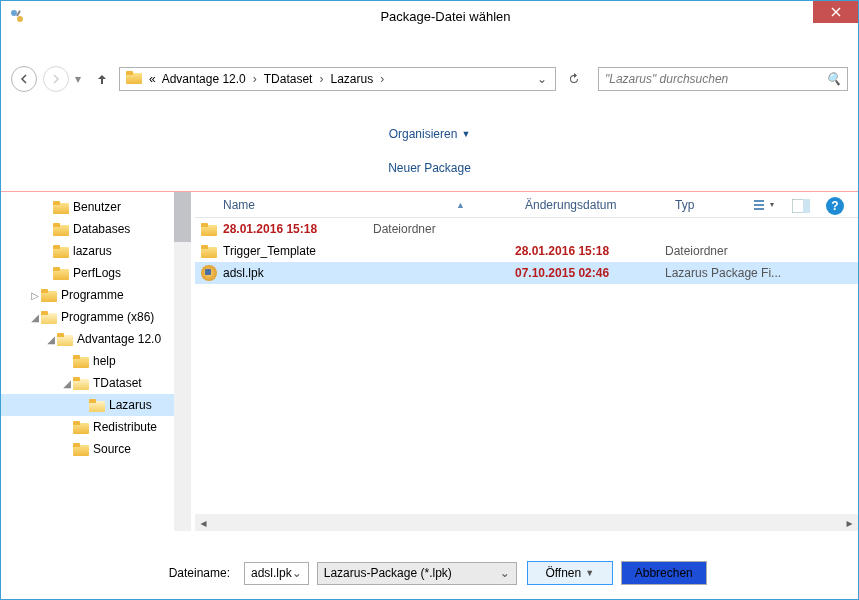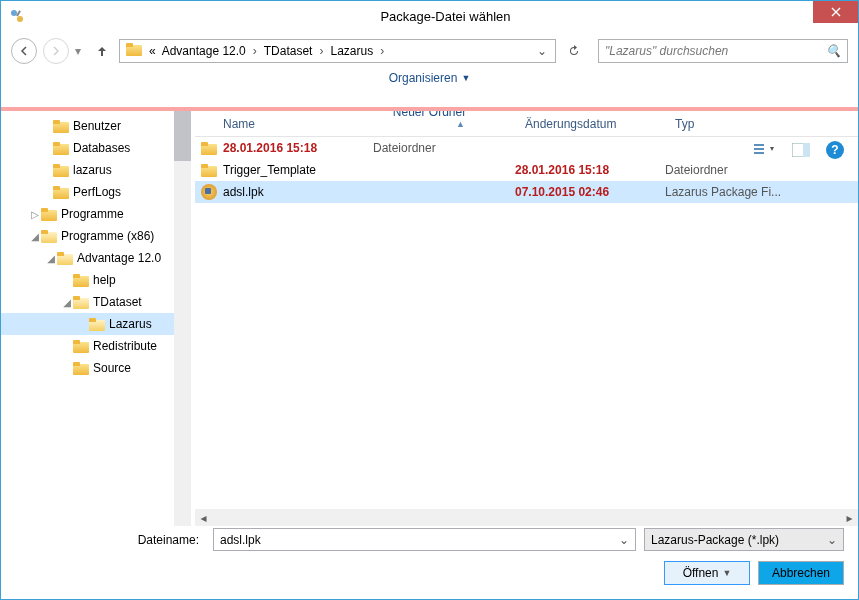--- a/index.html
+++ b/index.html
@@ -1,18 +1,18 @@
 <!DOCTYPE html>
 <html><head>
 <meta charset="utf-8">
 <style>
 * { box-sizing: border-box; margin: 0; padding: 0; font-family: "Segoe UI", Tahoma, sans-serif; font-size: 12px; }
 body { background: #fff; width: 859px; height: 600px; overflow: hidden; position: relative; }
 
-.window { width: 859px; height: 600px; border: 1px solid #3ca0d8; display: flex; flex-direction: column; background: #fff; }
+.window { width: 859px; height: 600px; border: 1px solid #3ca0d8; display: flex; flex-direction: column; background: #fff; gap: 28px; }
 
 .titlebar { height: 30px; background: #fff; display: flex; align-items: center; padding-left: 8px; position: relative; }
 .titlebar-icon { width: 16px; height: 16px; margin-right: 8px; }
 .titlebar-title { flex: 1; text-align: center; font-size: 13px; color: #000; }
 .close-btn { width: 45px; height: 22px; background: #c75050; color: #fff; display: flex; align-items: center; justify-content: center; position: absolute; right: 0; top: 0; cursor: pointer; }
 .close-btn svg { width: 10px; height: 10px; }
 
 .nav-area { padding: 7px 10px; display: flex; align-items: center; gap: 6px; }
 .nav-btn { width: 26px; height: 26px; border: 1px solid #b7b7b7; border-radius: 50%; display: flex; align-items: center; justify-content: center; background: #fff; cursor: pointer; color: #777; }
 .nav-btn.disabled { opacity: 0.55; cursor: default; }
@@ -29,21 +29,21 @@
 .search-box { width: 250px; height: 24px; border: 1px solid #aeb2b5; display: flex; align-items: center; padding: 0 6px; color: #777; font-style: italic; justify-content: space-between; }
 .search-box span { font-style: italic; }
 .search-ico { color: #555; font-style: normal; }
 
 .toolbar { height: 36px; display: flex; align-items: center; padding: 0 14px; gap: 20px; flex-direction: column; }
 .tb-item { color: #1b4f8a; cursor: pointer; display: flex; align-items: center; gap: 4px; }
 .tb-right { margin-left: auto; display: flex; align-items: center; gap: 14px; }
 .view-btn, .pane-btn, .help-btn { width: 22px; height: 22px; display: flex; align-items: center; justify-content: center; cursor: pointer; }
 .help-btn { background: #1e8bd4; color: #fff; border-radius: 50%; width: 18px; height: 18px; font-weight: bold; }
 
-.body-area { flex: 1; display: flex; overflow: hidden; border-top: 4px solid #fca5a5; }
+.body-area { flex: 1; display: flex; overflow: hidden; border-top: 1px solid #fca5a5; }
 .tree { width: 190px; overflow-y: auto; overflow-x:hidden; padding: 4px 0; position: relative; }
 .tree-scrollbar { position: absolute; right:0; top:0; bottom:0; width:17px; background:#f0f0f0; }
 .tree-thumb { position:absolute; right:0; top:0; width:17px; height:50px; background:#c2c3c9; }
 .tree-item { display: flex; align-items: center; height: 22px; padding-left: 4px; cursor: pointer; white-space: nowrap; overflow: hidden; }
 .tree-item.selected { background: #cde8ff; }
 .ti-indent { display: inline-block; }
 .ti-exp { width: 12px; color: #888; font-size: 10px; display:inline-block; text-align:center; }
 .ti-label { margin-left: 4px; }
 
 .folder-icon { width: 16px; height: 13px; display: inline-block; position: relative; }
@@ -68,29 +68,29 @@
 .lr-name { width: 292px; padding-left:0; }
 .lr-date { width: 150px; color: #b91c1c; font-weight: bold; }
 .lr-type { flex:1; color: #555; }
 .pkg-icon { width:16px; height:16px; border-radius:50%; background: radial-gradient(#f5d36b,#d88a1c); position:relative; }
 .pkg-icon::after { content:''; position:absolute; left:4px; top:4px; width:6px; height:6px; background:#4a6fa5; border-radius:1px; }
 
 .hscroll { height: 17px; background: #f0f0f0; display: flex; align-items: center; }
 .hscroll .harrow { width: 17px; height:17px; display:flex; align-items:center; justify-content:center; color:#606060; background:#f0f0f0; cursor:pointer; }
 .hscroll .htrack { flex:1; }
 
-.bottom-area { padding: 2px 14px 14px 14px; display:flex; flex-direction:column; gap:10px; }
+.bottom-area { padding: 2px 14px 14px 14px; display:flex; flex-direction:row; gap:10px;margin-left:31px; }
 .filename-row { display: flex; align-items: center; gap: 8px; }
 .fn-label { width: 190px; text-align: right; padding-right: 6px; }
 .fn-input { flex: 1; height: 23px; border: 1px solid #abadb3; padding: 0 6px; display:flex; align-items:center; justify-content:space-between; background:#fff; }
 .fn-dd { color:#555; cursor:pointer; }
 .filter-sel { width: 200px; height: 23px; border: 1px solid #abadb3; padding: 0 6px; display:flex; align-items:center; justify-content:space-between; background:#eaeaea; }
 
 .btn-row { display:flex; justify-content:flex-end; gap:8px; }
-.btn { min-width: 86px; height: 24px; border: 1px solid #acacac; background: #0ea5e9; display:flex; align-items:center; justify-content:center; cursor:pointer; gap:4px; padding: 0 10px; }
+.btn { min-width: 86px; height: 24px; border: 1px solid #acacac; background: #1d4ed8; display:flex; align-items:center; justify-content:center; cursor:pointer; gap:4px; padding: 0 10px; }
 .btn.primary { border-color: #3399ff; background:#e6f2fb; }
 .btn .dd { font-size:9px; color:#555; }
 </style>
 </head>
 <body>
 
 <div class="window">
 
   <div class="titlebar">
     <span class="titlebar-icon">
@@ -147,21 +147,21 @@
       <span>"Lazarus" durchsuchen</span>
       <span class="search-ico">🔍</span>
     </div>
   </div>
 
   <div class="toolbar">
     <div class="tb-item">
         <span>Organisieren</span>
         <span style="font-size:9px;">▼</span>
       </div>
-    <div class="tb-item">Neuer Ordner</div>
+    <div class="tb-item">Neuer Package</div>
     <div class="tb-right">
       <div class="view-btn">
           <svg width="22" height="14" viewBox="0 0 22 14">
             <rect x="0" y="1" width="10" height="2" fill="#5b8fbd"></rect>
             <rect x="0" y="5" width="10" height="2" fill="#5b8fbd"></rect>
             <rect x="0" y="9" width="10" height="2" fill="#5b8fbd"></rect>
             <path d="M16 4 L20 4 L18 8 Z" fill="#555"></path>
           </svg>
         </div>
       <div class="pane-btn">

